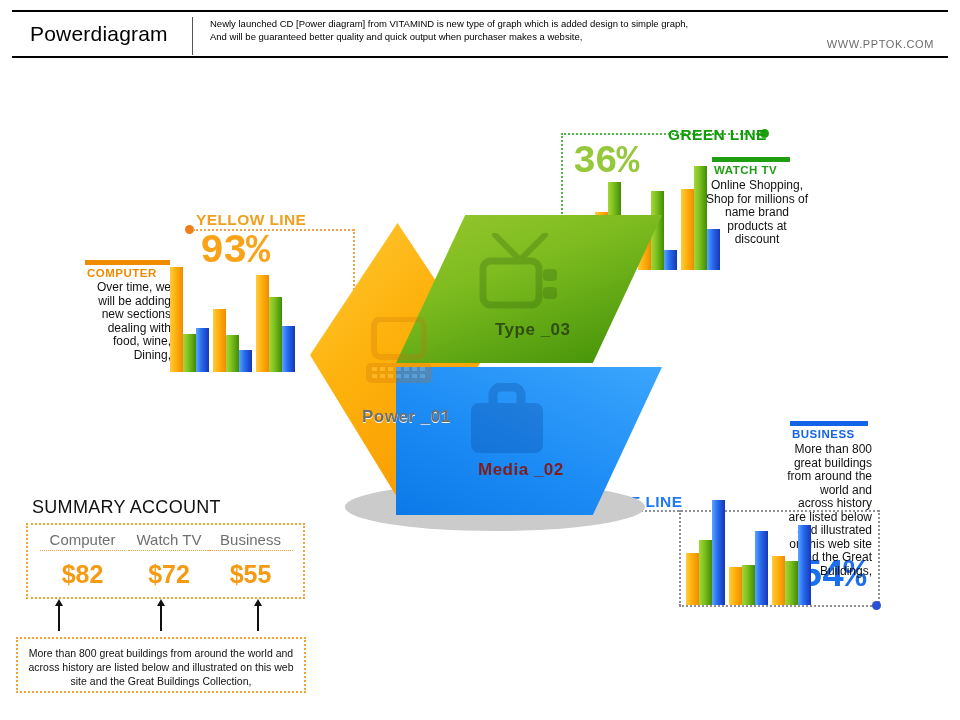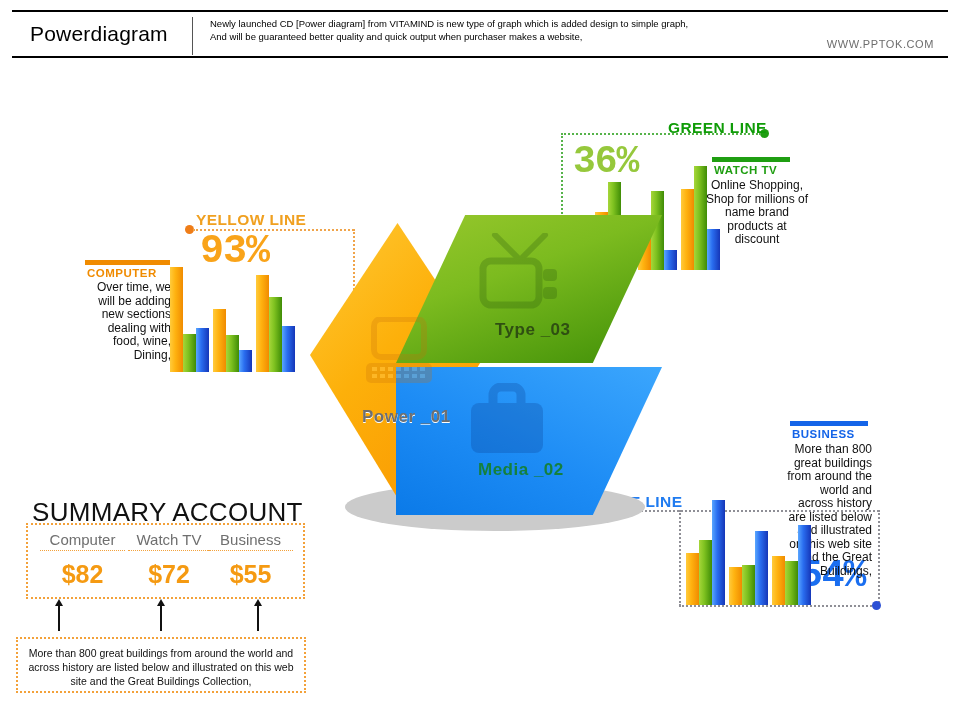--- a/index.html
+++ b/index.html
@@ -111,21 +111,21 @@
   }
   .face-label {
     position: absolute;
     font-size: 17px;
     font-weight: bold;
     letter-spacing: 0.5px;
     white-space: nowrap;
   }
   .lbl-01 { left: 52px; top: 192px; color: #6f6f6f; text-shadow: 0 1px 0 #fff; }
   .lbl-03 { left: 185px; top: 105px; color: #2f4f12; }
-  .lbl-02 { left: 168px; top: 245px; color: #15803d; }
+  .lbl-02 { left: 168px; top: 245px; color: #7f1d1d; }
 
   
   .dotline-label {
     position: absolute;
     font-size: 15.5px;
     font-weight: bold;
     letter-spacing: 0.4px;
     white-space: nowrap;
   }
   .pct {
@@ -171,21 +171,21 @@
     width: 13px;
   }
   .bar.c0 { background: linear-gradient(90deg, #ffcb3d 0%, #ffb310 40%, #f08b00 100%); }
   .bar.c1 { background: linear-gradient(90deg, #a6d63a 0%, #7fc220 40%, #3f8c06 100%); }
   .bar.c2 { background: linear-gradient(90deg, #5aa7ff 0%, #2a6ef0 40%, #1536b8 100%); }
 
   
   .summary-title {
     position: absolute;
     left: 32px; top: 497px;
-    font-size: 26px;
+    font-size: 18px;
     color: #111;
     letter-spacing: 0.3px;
     white-space: nowrap;
   }
   .summary-box {
     position: absolute;
     left: 26px; top: 523px;
     width: 279px; height: 76px;
     border: 2px dotted #f3a13a;
     box-sizing: border-box;
@@ -279,21 +279,21 @@
     <div class="bar c0" style="left:0px;  height:97px;"></div>
     <div class="bar c1" style="left:13px; height:75px;"></div>
     <div class="bar c2" style="left:26px; height:46px;"></div>
   </div>
 </div>
 
 <div class="dot" style="left:760px; top:129px; background:#1f9e11;"></div>
 <div class="dseg-h" style="left:561px; top:133px; width:200px; border-top-color:#56b34a;"></div>
 <div class="dseg-v" style="left:561px; top:133px; height:120px; border-left-color:#56b34a;"></div>
 
-<div class="dotline-label" style="left:668px; top:119px; color:#0f9c07;">GREEN LINE</div>
+<div class="dotline-label" style="left:668px; top:126px; color:#0f9c07;">GREEN LINE</div>
 <div class="pct" style="left:573px; top:140px; font-size:38px; color:#96c83c;">36%</div>
 
 <div class="tag-bar" style="left:712px; top:157px; width:78px; background:#1f9e11;"></div>
 <div class="tag-title" style="left:714px; top:164px; color:#1f9e11;">WATCH TV</div>
 <div class="tag-body" style="left:705px; top:179px; width:104px; text-align:center;">Online Shopping, Shop for millions of name brand products at discount</div>
 
 <div class="chart" style="left:595px; top:160px; width:125px; height:110px;">
   <div class="bargroup" style="left:0px; width:41px; height:110px;">
     <div class="bar c0" style="left:0px;  height:58px;"></div>
     <div class="bar c1" style="left:13px; height:88px;"></div>

